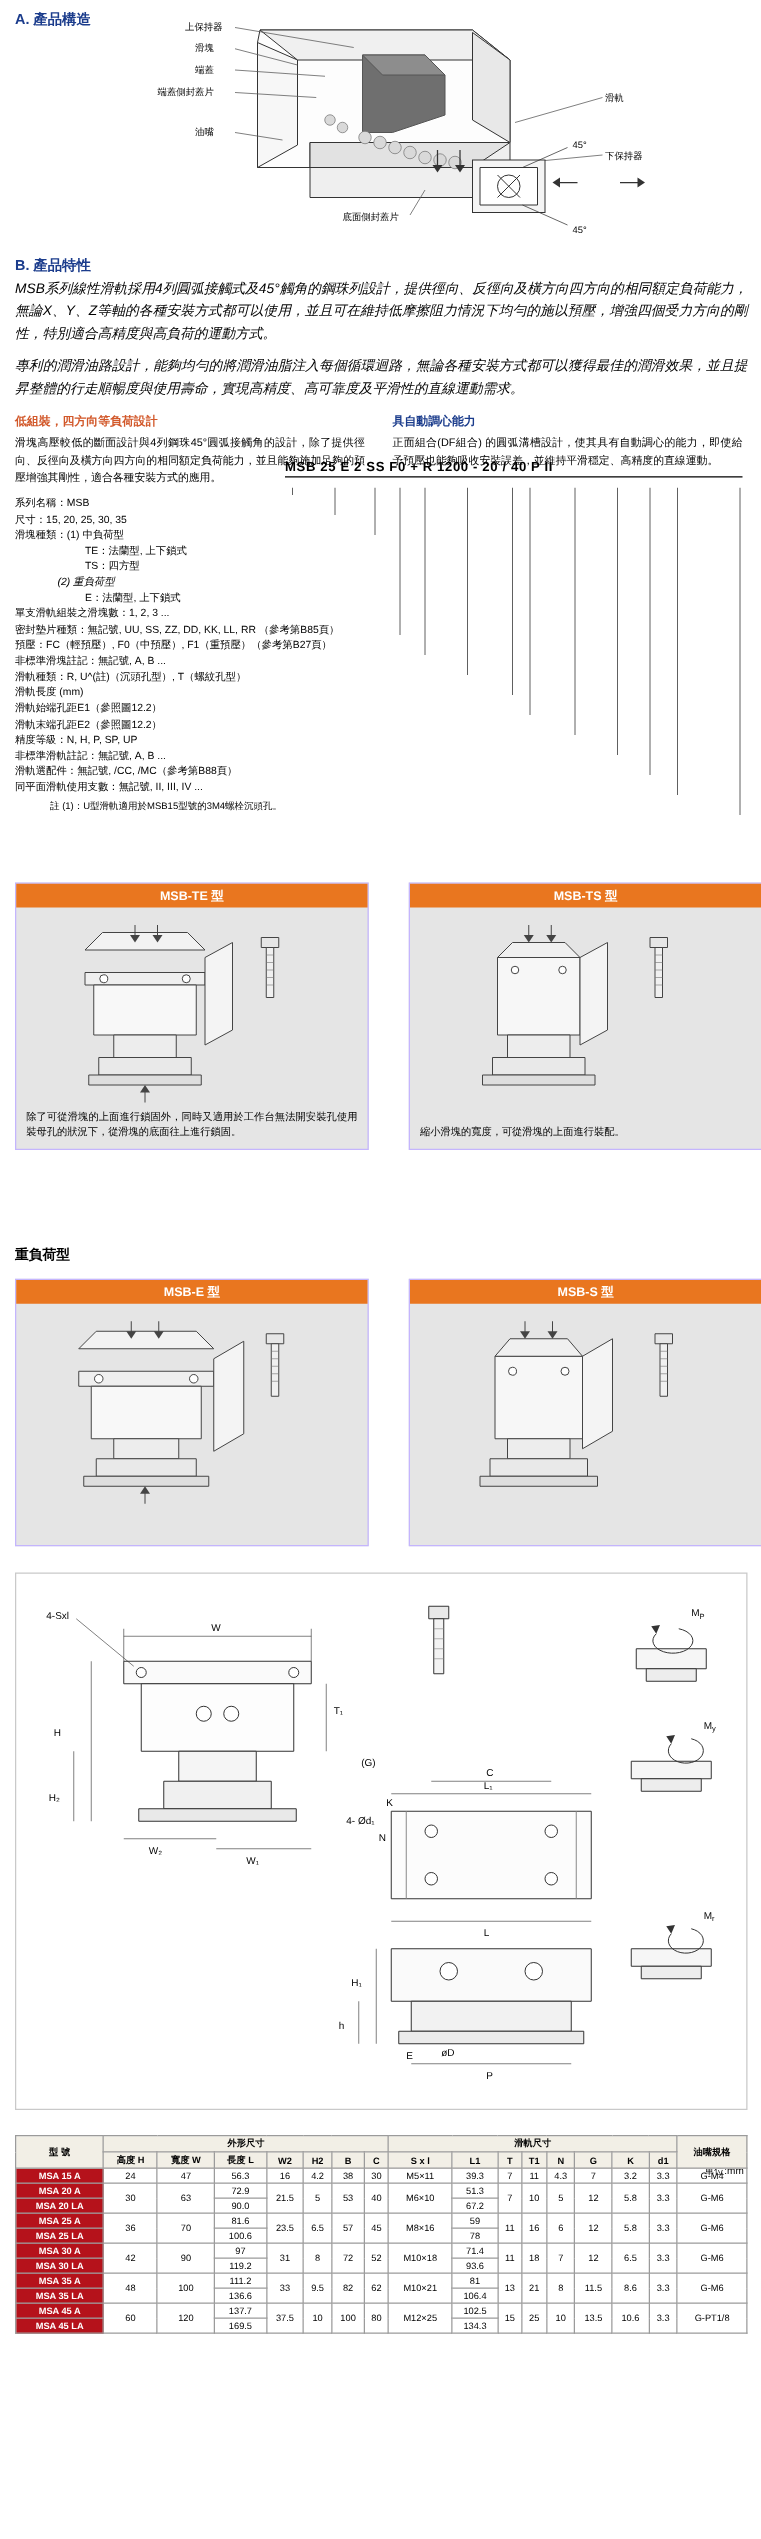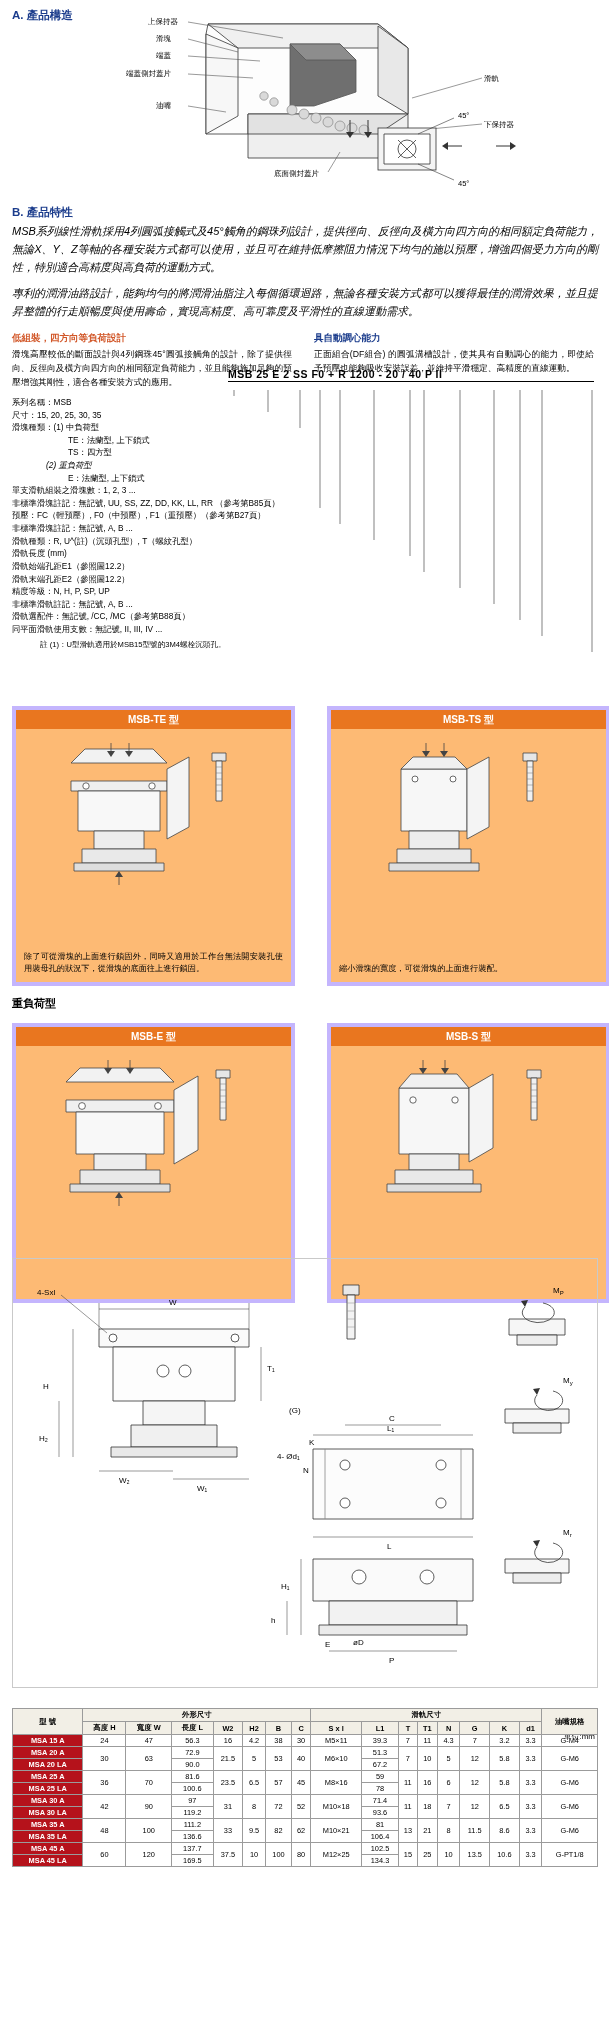--- a/index.html
+++ b/index.html
@@ -56,21 +56,21 @@
   .legend { position:absolute; left:12px; top:396px; width:470px; font-size:8.3px; line-height:1.52; }
   .legend .row { white-space:nowrap; }
   .legend .ind1 { padding-left:34px;font-style:italic; }
   .legend .ind2 { padding-left:56px; }
   .legend .note { margin-top:3px; font-size:7.6px;padding-left:28px; }
 
   
   .cards { position:absolute; left:12px; width:586px; }
   .cards.light { top:706px; }
   .cards.heavy { top:1023px; }
-  .card { position:absolute; width:283px; height:280px; border:4px solid #c4b5fd; background:#fdba74; }
+  .card { position:absolute; width:283px; height:214px; border:1px solid #c4b5fd; background:#e5e5e5; }
   .card.l { left:0; }
   .card.r { left:303px;margin-left:12px; }
   .card-head {
     height:19px; background:#e9761f; color:#fff; font-weight:bold;
     font-size:10px; display:flex; align-items:center; justify-content:center;
   }
   .card-body { position:relative; height:170px; }
   .card-caption { position:absolute; left:8px; right:8px; bottom:6px; font-size:8.2px; line-height:1.55; text-align:justify; }
 
   .heavy-title { position:absolute; left:12px; top:996px; font-weight:bold; font-size:11px; color:#000; }
@@ -222,21 +222,21 @@
 
   <div class="legend">
     <div class="row">系列名稱：MSB</div>
     <div class="row">尺寸：15, 20, 25, 30, 35</div>
     <div class="row">滑塊種類：(1) 中負荷型</div>
     <div class="row ind2">TE：法蘭型, 上下鎖式</div>
     <div class="row ind2">TS：四方型</div>
     <div class="row ind1">(2) 重負荷型</div>
     <div class="row ind2">E：法蘭型, 上下鎖式</div>
     <div class="row">單支滑軌組裝之滑塊數：1, 2, 3 ...</div>
-    <div class="row">非標準滑塊註記：無記號, UU, SS, ZZ, DD, KK, LL, RR （參考第B85頁）</div>
+    <div class="row">密封墊片種類：無記號, UU, SS, ZZ, DD, KK, LL, RR （參考第B85頁）</div>
     <div class="row">預壓：FC（輕預壓）, F0（中預壓）, F1（重預壓）（參考第B27頁）</div>
     <div class="row">非標準滑塊註記：無記號, A, B ...</div>
     <div class="row">滑軌種類：R, U^(註)（沉頭孔型）, T（螺紋孔型）</div>
     <div class="row">滑軌長度 (mm)</div>
     <div class="row">滑軌始端孔距E1（參照圖12.2）</div>
     <div class="row">滑軌末端孔距E2（參照圖12.2）</div>
     <div class="row">精度等級：N, H, P, SP, UP</div>
     <div class="row">非標準滑軌註記：無記號, A, B ...</div>
     <div class="row">滑軌選配件：無記號, /CC, /MC（參考第B88頁）</div>
     <div class="row">同平面滑軌使用支數：無記號, II, III, IV ...</div>

